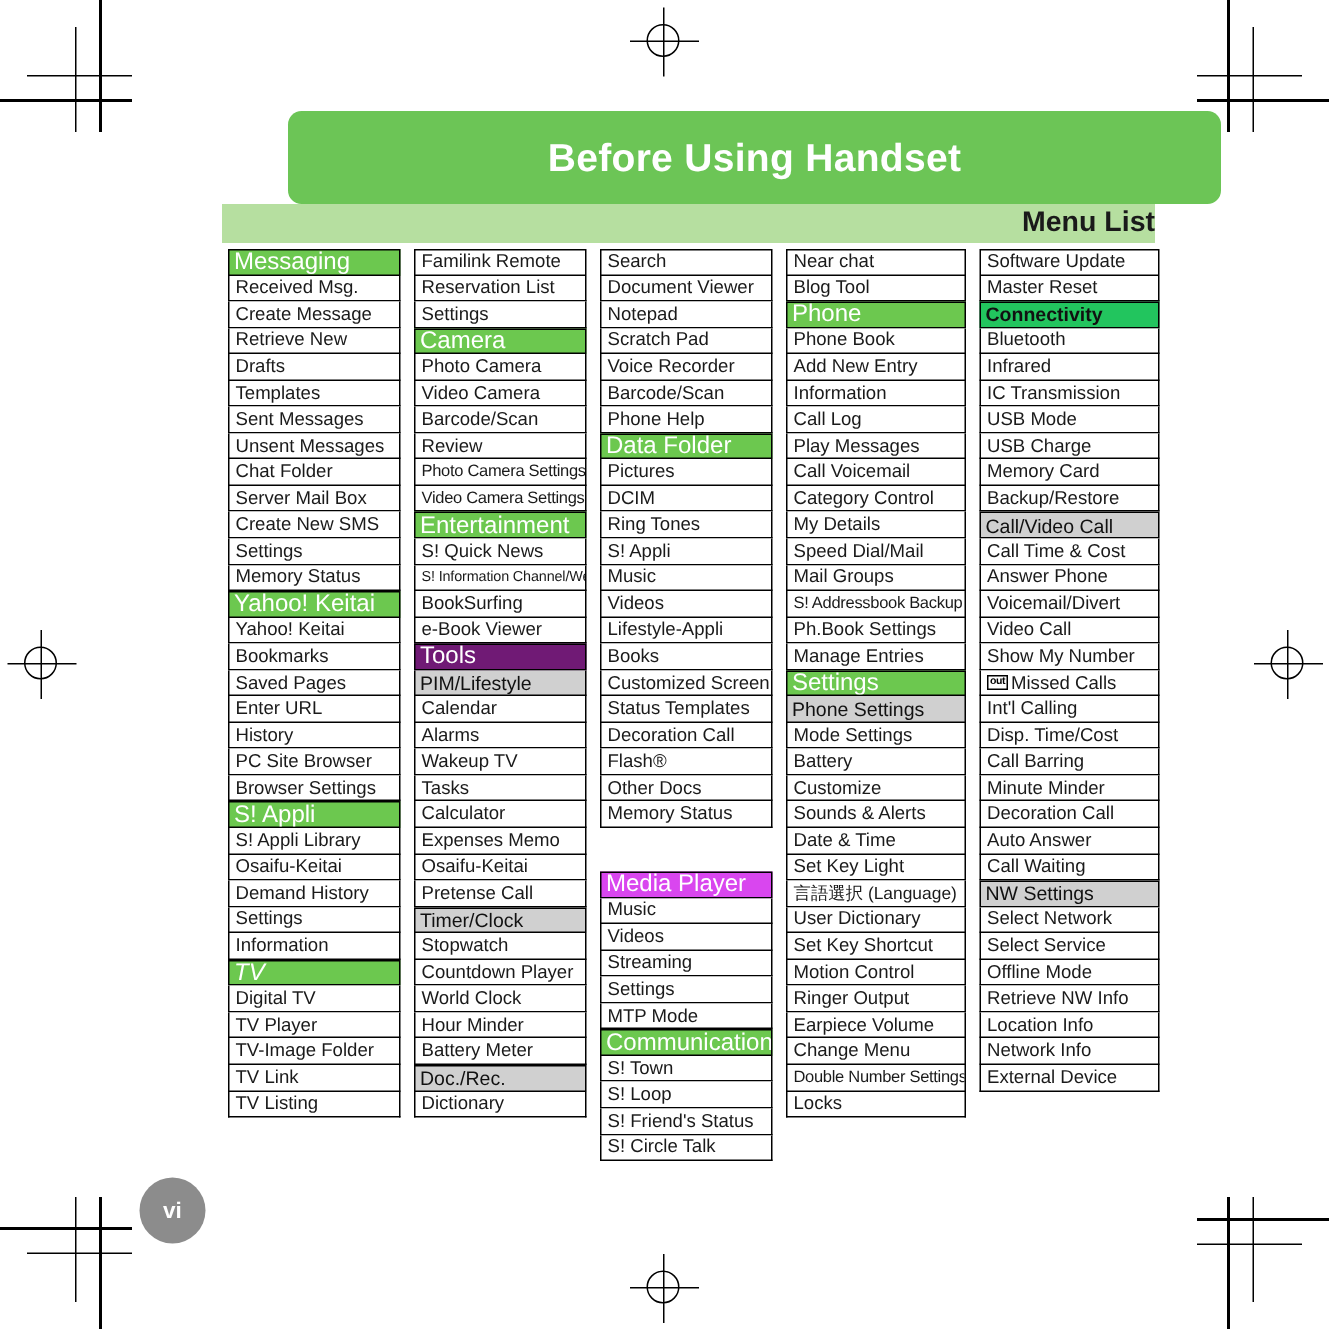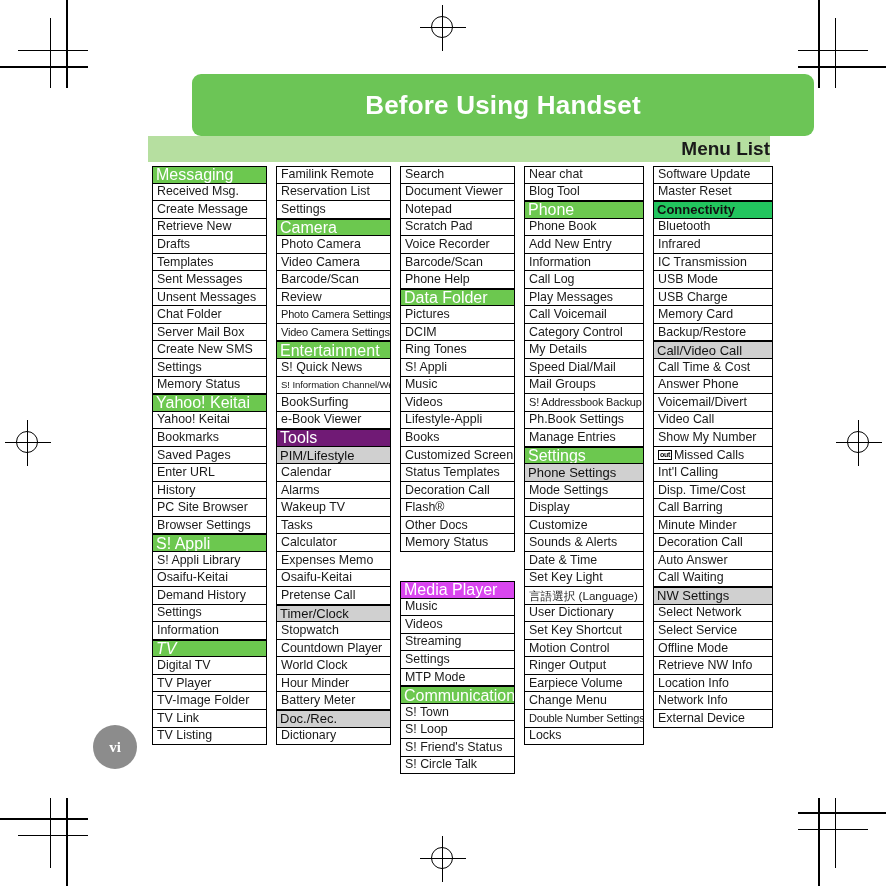--- a/index.html
+++ b/index.html
@@ -61,31 +61,30 @@
     align-items: center;
     justify-content: center;
     color: #1a1a1a;
     font-size: 19px;
     font-weight: bold;
   }
 
   
   #page-number {
     position: absolute;
-    left: 93px; top: 725px;
+    left: 93px; top: 785px;
     width: 44px; height: 44px;
     border-radius: 50%;
     background: #8c8c8c;
     color: #fff;
     display: flex;
     align-items: center;
     justify-content: center;
     font-size: 15px;
     font-weight: bold;
-    font-family: Liberation Serif, serif;
   }
 
   
   #menu-grid {
     position: absolute;
     left: 152px;
     top: 166px;
     display: flex;
     gap: 9px;
   }
@@ -565,21 +564,21 @@
       <div class="menu-item head" style="background: rgb(108, 200, 79);">
         <span>Settings</span>
       </div>
       <div class="menu-item sub" style="background: rgb(208, 208, 208);">
         <span>Phone Settings</span>
       </div>
       <div class="menu-item">
         <span>Mode Settings</span>
       </div>
       <div class="menu-item">
-        <span>Display</span>
+        <span>Battery</span>
       </div>
       <div class="menu-item">
         <span>Customize</span>
       </div>
       <div class="menu-item">
         <span>Sounds &amp; Alerts</span>
       </div>
       <div class="menu-item">
         <span>Date &amp; Time</span>
       </div>

